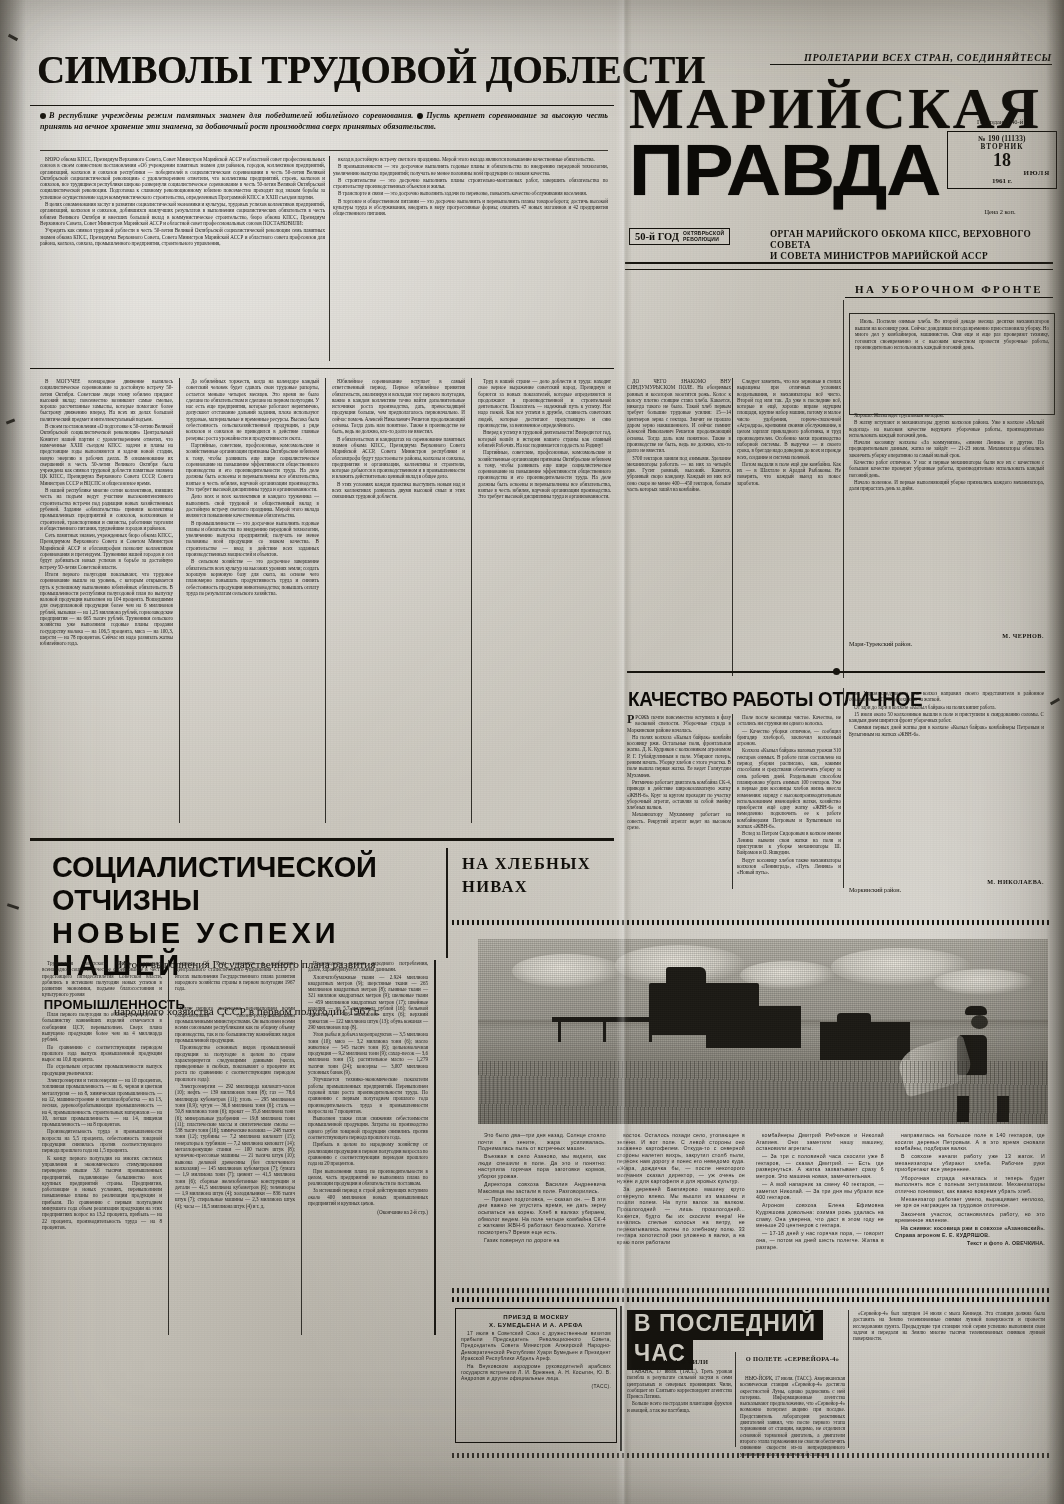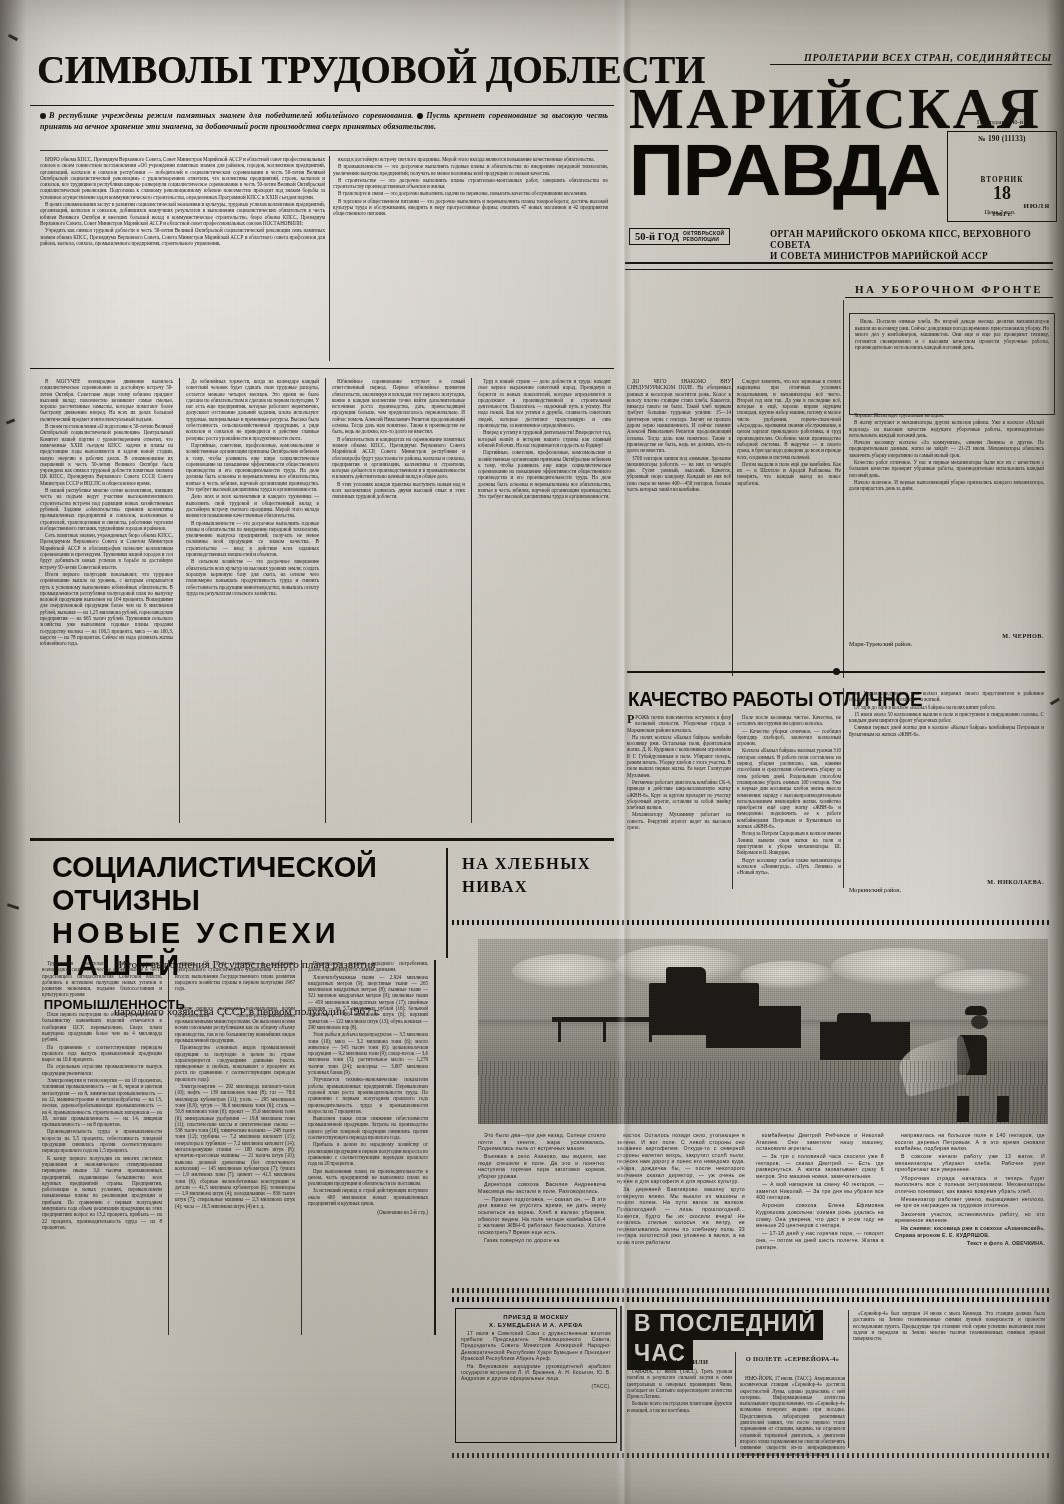--- a/index.html
+++ b/index.html
@@ -55,21 +55,21 @@
     font-family:"Liberation Sans",sans-serif;font-weight:bold;font-size:72px;
     letter-spacing:-1px;color:#0b0a07;line-height:.86;
     transform:scaleX(1.06);transform-origin:left center;
     text-shadow:0 0 1px rgba(0,0,0,.6);
   }
   .issuebox{
     border:1.3px solid #15130e;text-align:center;padding:2px 6px 3px;
     font-family:"Liberation Serif",serif;color:#15130e;
   }
   .ib-num{font-size:7.4px;font-weight:bold;letter-spacing:.2px;}
-  .ib-day{font-size:7.2px;font-weight:bold;letter-spacing:1px;margin-top:33px;}
+  .ib-day{font-size:7.2px;font-weight:bold;letter-spacing:1px;}
   .ib-big{font-size:18px;font-weight:bold;line-height:1.02;}
   .ib-mon{font-size:7px;font-weight:bold;letter-spacing:.8px;text-align:right;}
   .ib-yr{font-size:7px;font-weight:bold;}
   .small-note{font-family:"Liberation Serif",serif;font-size:6.4px;color:#15130e;}
   .year50{
     border:1.3px solid #15130e;display:inline-flex;align-items:center;
     padding:2px 5px;gap:4px;
   }
   .y50-a{font-family:"Liberation Serif",serif;font-weight:bold;font-size:10.5px;color:#100e0a;}
   .y50-b{font-family:"Liberation Sans",sans-serif;font-weight:bold;font-size:5px;

